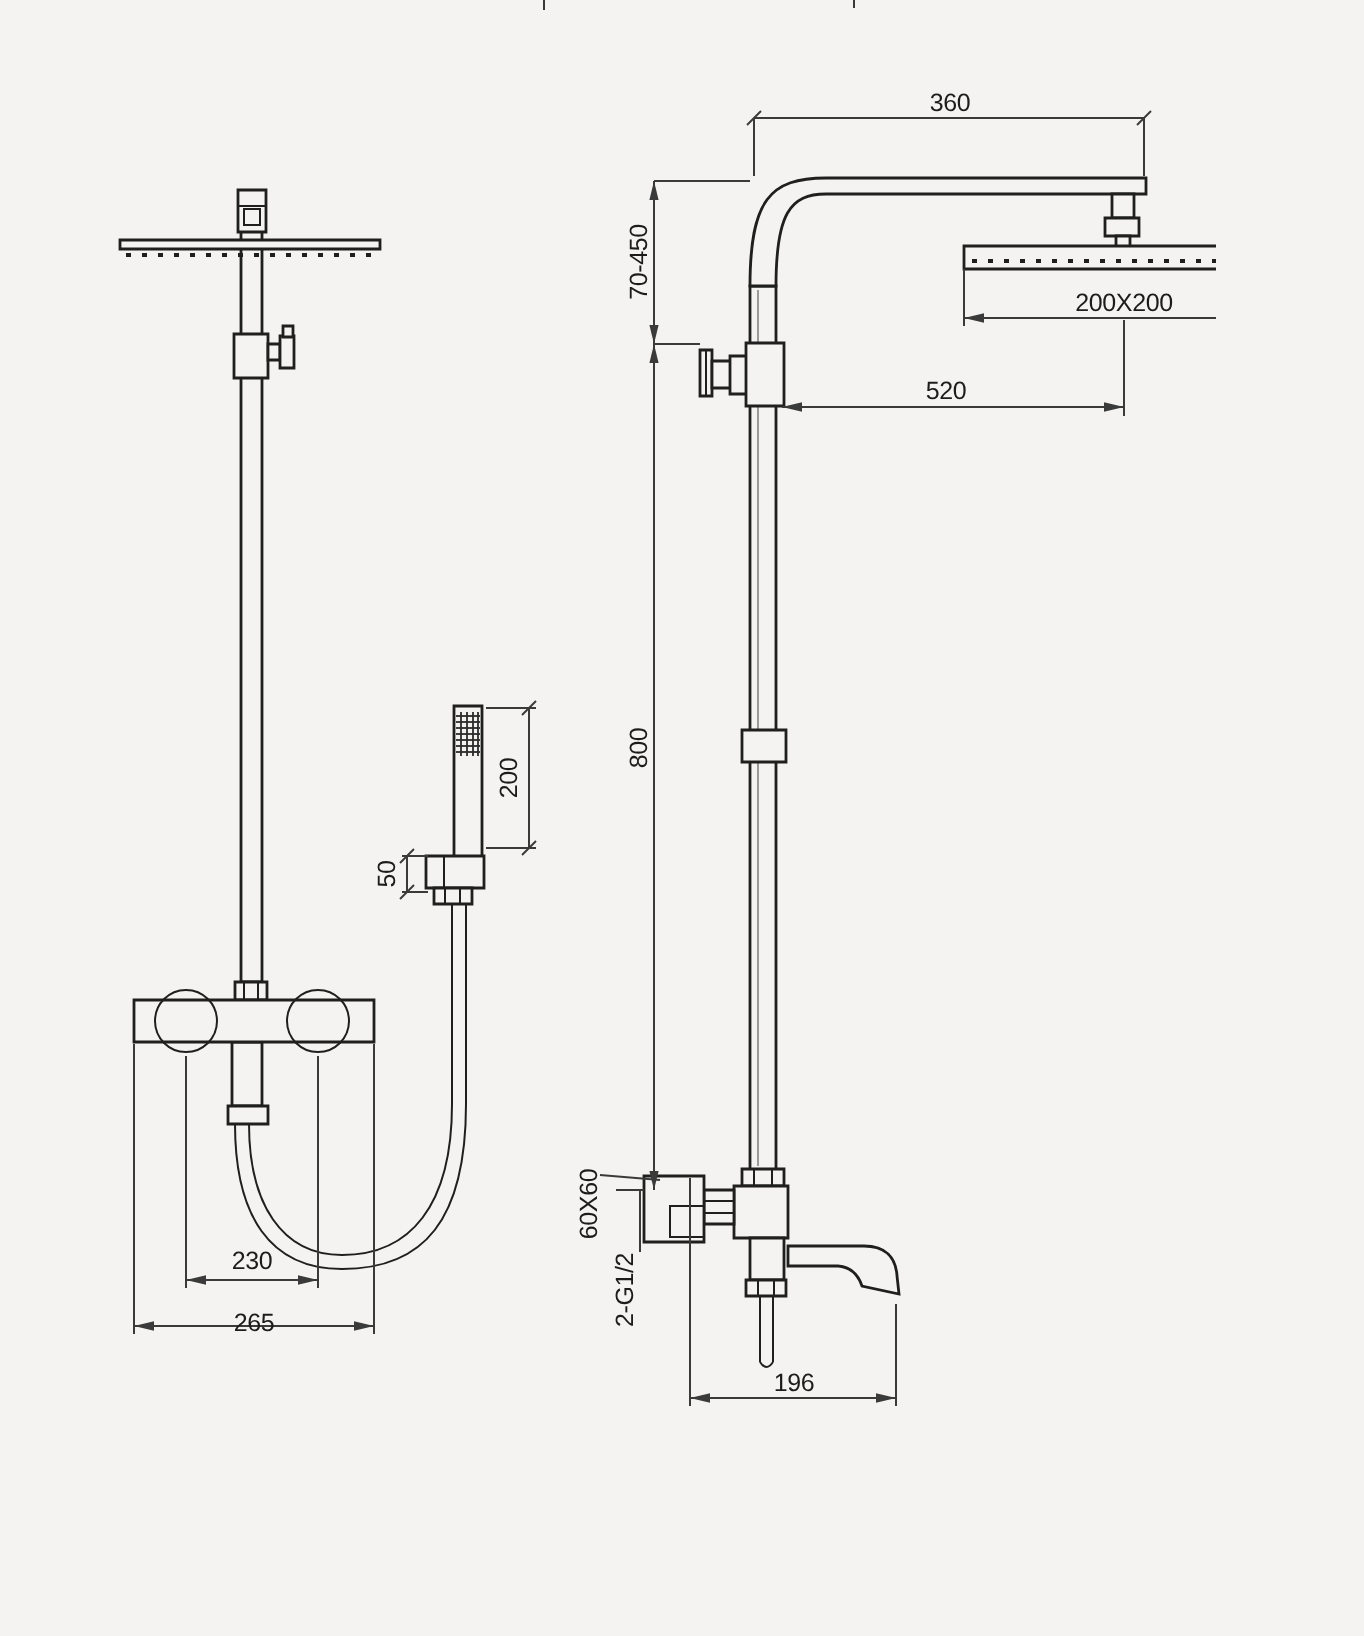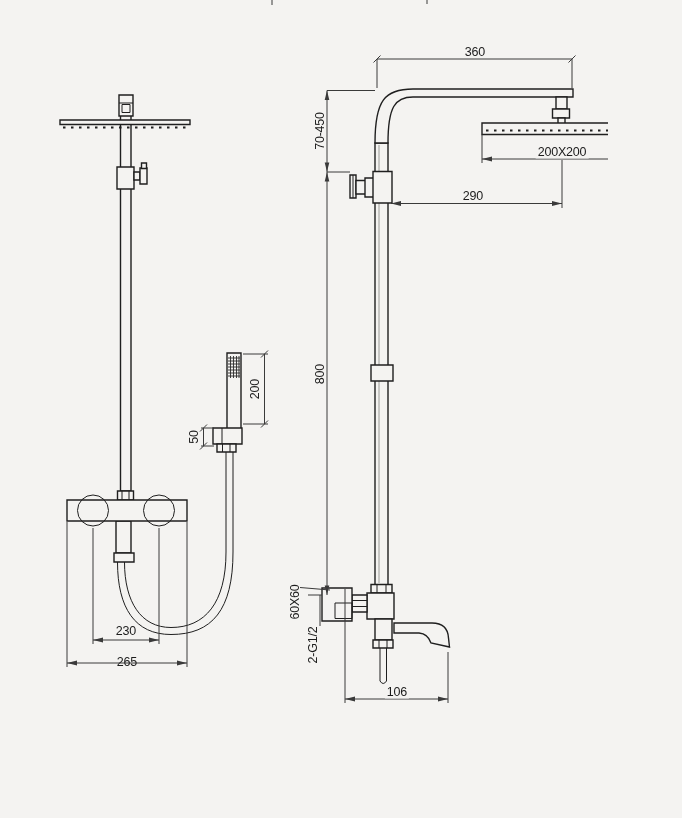--- a/index.html
+++ b/index.html
@@ -229,23 +229,23 @@
       <line class="dim" x1="345" y1="699" x2="448" y2="699"></line>
       <path class="arr" d="M345 699 L355 696.6 L355 701.4 Z"></path>
       <path class="arr" d="M448 699 L438 696.6 L438 701.4 Z"></path>
     </g>
   </g>
 </svg>
 
 <div class="dim-label" style="left:475px; top:52px;">360</div>
 <div class="dim-label rot" style="left:320px; top:131px;">70-450</div>
 <div class="dim-label mask" style="left:562px; top:152px;text-align:center;">200X200</div>
-<div class="dim-label" style="left:473px; top:196px;">290</div>
+<div class="dim-label" style="left:473px; top:196px;">520</div>
 <div class="dim-label rot" style="left:320px; top:374px;">800</div>
 <div class="dim-label rot" style="left:295px; top:602px;">60X60</div>
 <div class="dim-label rot" style="left:313px; top:645px;">2-G1/2</div>
-<div class="dim-label mask" style="left:397px; top:692px;">106</div>
+<div class="dim-label mask" style="left:397px; top:692px;">196</div>
 <div class="dim-label rot" style="left:255px; top:389px;">200</div>
 <div class="dim-label rot" style="left:194px; top:437px;">50</div>
 <div class="dim-label" style="left:126px; top:631px;">230</div>
 <div class="dim-label" style="left:127px; top:662px;">265</div>
 
 </div>
 
 </body></html>

